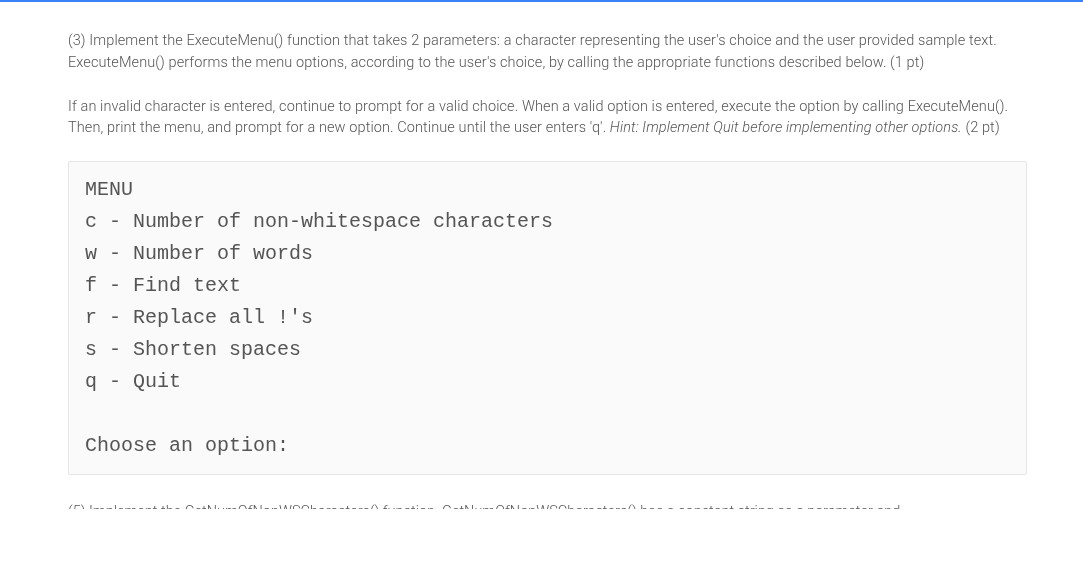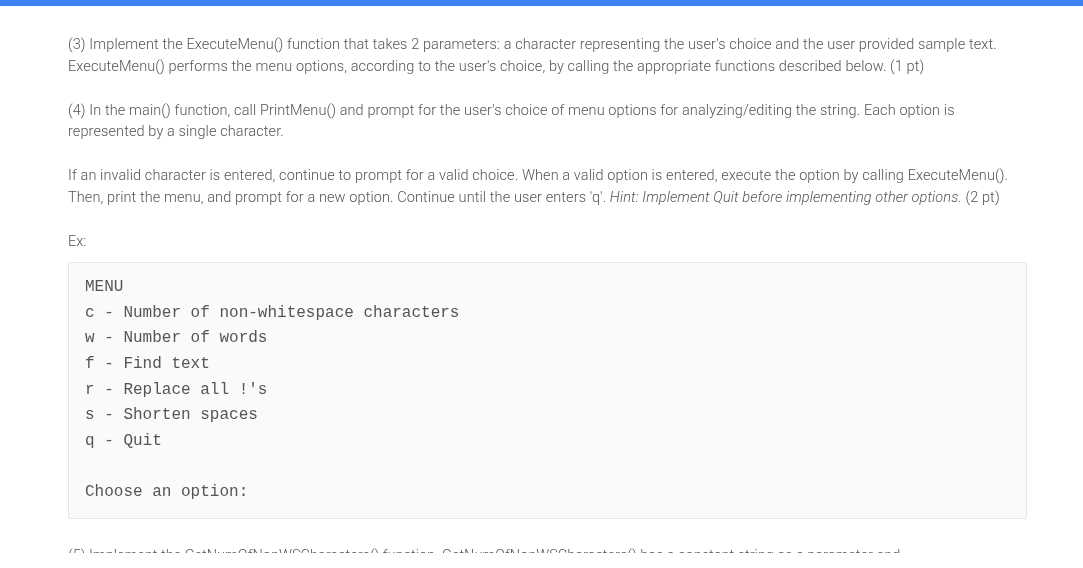--- a/index.html
+++ b/index.html
@@ -9,21 +9,21 @@
     }
     body {
       font-family: -apple-system, BlinkMacSystemFont, "Segoe UI", Roboto, Helvetica, Arial, sans-serif;
       background: #ffffff;
       color: #555;
       font-size: 14.5px;
       line-height: 1.5;
       padding: 0;
     }
     .page {
-      border-top: 6px solid #3b82f6;
+      border-top: 2px solid #3b82f6;
       padding: 28px 56px 10px 68px;
       max-width: 1083px;
     }
     .para {
       margin-bottom: 22px;
       color: #555;
       font-weight: 300;
       letter-spacing: 0.1px;
     }
     .para em {
@@ -34,48 +34,46 @@
       margin-bottom: 10px;
       color: #555;
       font-weight: 300;
     }
     .code-block {
       background: #fafafa;
       border: 1px solid #e6e6e6;
       border-radius: 2px;
       padding: 12px 16px;
       font-family: "Courier New", Courier, monospace;
-      font-size: 16px;
+      font-size: 20px;
       line-height: 1.6;
       color: #555;
       white-space: pre;
       margin-bottom: 26px;
     }
     .cutoff {
       color: #555;
       font-weight: 300;
       overflow: hidden;
       height: 8px;
       white-space: nowrap;
     }
   </style>
 </head>
 <body>
 
 <div class="page">
 
   <p class="para">(3) Implement the ExecuteMenu() function that takes 2 parameters: a character representing the user's choice and the user provided sample text. ExecuteMenu() performs the menu options, according to the user's choice, by calling the appropriate functions described below. (1 pt)</p>
 
-  <p class="para">(4) In the main() function, call PrintMenu() and prompt for the user's choice of menu options for analyzing/editing the string. Each option is represented by a single character.</p>
 
   <p class="para">
     <span>If an invalid character is entered, continue to prompt for a valid choice. When a valid option is entered, execute the option by calling ExecuteMenu(). Then, print the menu, and prompt for a new option. Continue until the user enters 'q'. </span><em>Hint: Implement Quit before implementing other options.</em><span> (2 pt)</span>
   </p>
 
-  <p class="ex-label">Ex:</p>
 
   <div class="code-block">MENU
 c - Number of non-whitespace characters
 w - Number of words
 f - Find text
 r - Replace all !'s
 s - Shorten spaces
 q - Quit
 
 Choose an option:</div>

